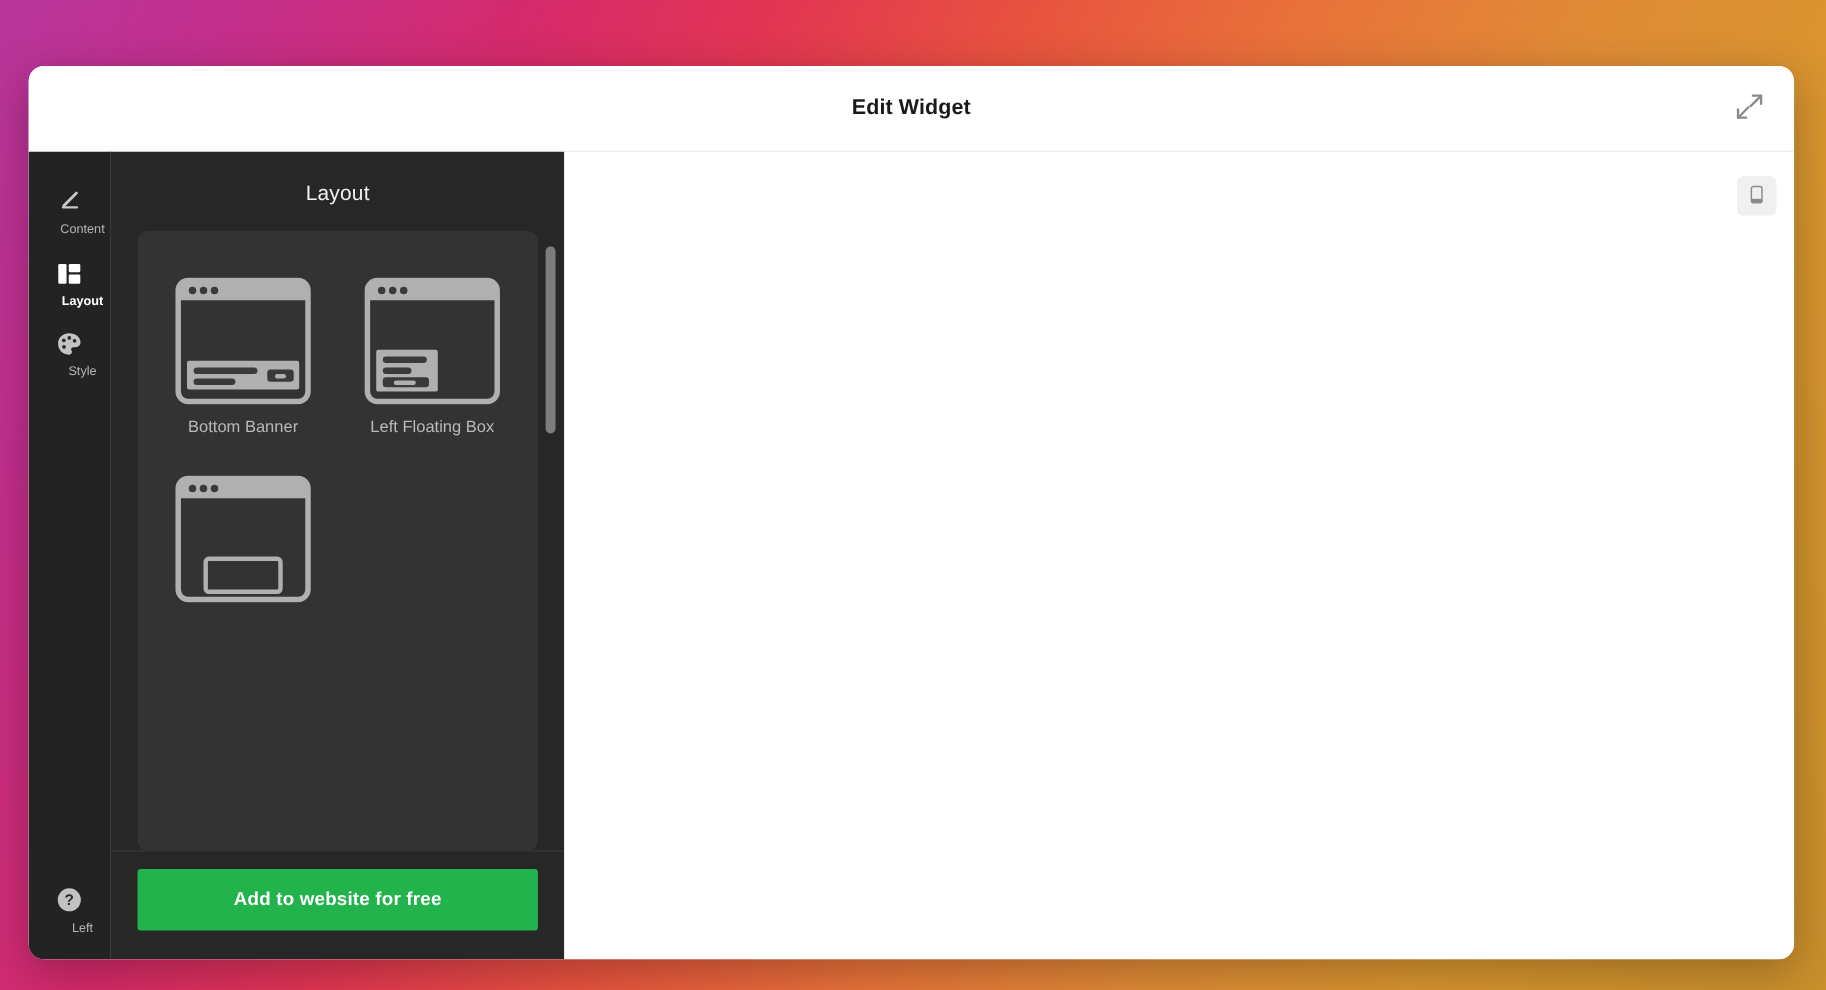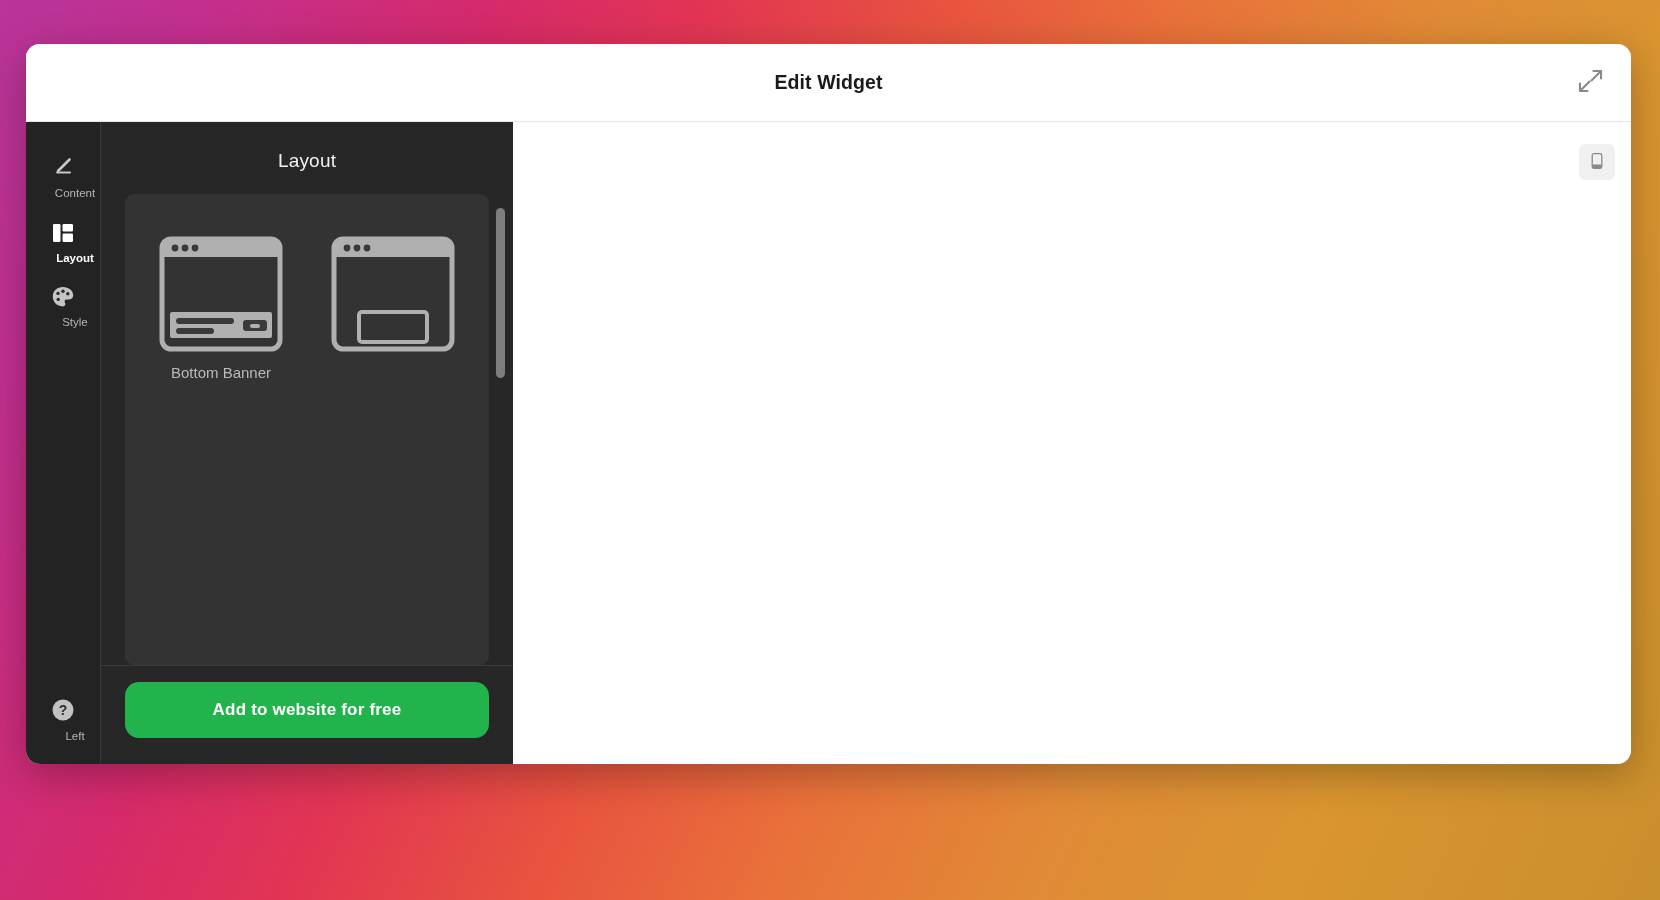--- a/index.html
+++ b/index.html
@@ -23,23 +23,23 @@
         #e08b36 70%,
         #d9952f 82%,
         #c98f2c 100%);
     position: relative;
   }
 
   
   .modal {
     position: absolute;
     left: 26px;
-    top: 44px;
+    top: 60px;
     width: 1605px;
-    height: 720px;
+    height: 812px;
     background: #ffffff;
     border-radius: 14px;
     box-shadow: 0 10px 40px rgba(0,0,0,0.28);
     overflow: hidden;
     display: flex;
     flex-direction: column;
   }
 
   
   .modal-header {
@@ -226,21 +226,21 @@
   }
 
   .panel-footer {
     padding: 16px 24px 26px 24px;
     border-top: 1px solid #3a3a3a;
   }
   .cta-button {
     width: 100%;
     height: 56px;
     border: none;
-    border-radius: 14px;
+    border-radius: 3px;
     background: #22b34c;
     color: #ffffff;
     font-size: 17px;
     font-weight: bold;
     font-family: "Liberation Sans", sans-serif;
     cursor: pointer;
     letter-spacing: 0.2px;
   }
 
   
@@ -384,20 +384,35 @@
                 <circle cx="36" cy="12" r="3.4" fill="#3a3a3a"></circle>
                 <rect x="11" y="76" width="102" height="26" rx="2" fill="#b0b0b0"></rect>
                 <rect x="17" y="82" width="58" height="6" rx="3" fill="#3a3a3a"></rect>
                 <rect x="17" y="92" width="38" height="6" rx="3" fill="#3a3a3a"></rect>
                 <rect x="84" y="84" width="24" height="11" rx="3" fill="#3a3a3a"></rect>
                 <rect x="91" y="88" width="10" height="4" rx="2" fill="#b0b0b0"></rect>
               </svg>
               <div class="card-label">Bottom Banner</div>
             </div>
 
+            <div class="layout-card">
+              <svg class="card-thumb" viewBox="0 0 124 116">
+                <rect x="3" y="3" width="118" height="110" rx="9" fill="none" stroke="#b0b0b0" stroke-width="5"></rect>
+                <path d="M3 12 a9 9 0 0 1 9 -9 h100 a9 9 0 0 1 9 9 v9 h-118 z" fill="#b0b0b0"></path>
+                <circle cx="16" cy="12" r="3.4" fill="#3a3a3a"></circle>
+                <circle cx="26" cy="12" r="3.4" fill="#3a3a3a"></circle>
+                <circle cx="36" cy="12" r="3.4" fill="#3a3a3a"></circle>
+                <rect x="11" y="66" width="56" height="38" rx="2" fill="#b0b0b0"></rect>
+                <rect x="17" y="72" width="40" height="6" rx="3" fill="#3a3a3a"></rect>
+                <rect x="17" y="82" width="26" height="6" rx="3" fill="#3a3a3a"></rect>
+                <rect x="17" y="91" width="42" height="9" rx="3" fill="#3a3a3a"></rect>
+                <rect x="27" y="94" width="20" height="4" rx="2" fill="#b0b0b0"></rect>
+              </svg>
+              <div class="card-label">Left Floating Box</div>
+            </div>
 
 
             <div class="layout-card">
               <svg class="card-thumb" viewBox="0 0 124 116">
                 <rect x="3" y="3" width="118" height="110" rx="9" fill="none" stroke="#b0b0b0" stroke-width="5"></rect>
                 <path d="M3 12 a9 9 0 0 1 9 -9 h100 a9 9 0 0 1 9 9 v9 h-118 z" fill="#b0b0b0"></path>
                 <circle cx="16" cy="12" r="3.4" fill="#3a3a3a"></circle>
                 <circle cx="26" cy="12" r="3.4" fill="#3a3a3a"></circle>
                 <circle cx="36" cy="12" r="3.4" fill="#3a3a3a"></circle>
                 <rect x="28" y="76" width="68" height="30" rx="3" fill="none" stroke="#b0b0b0" stroke-width="4"></rect>

